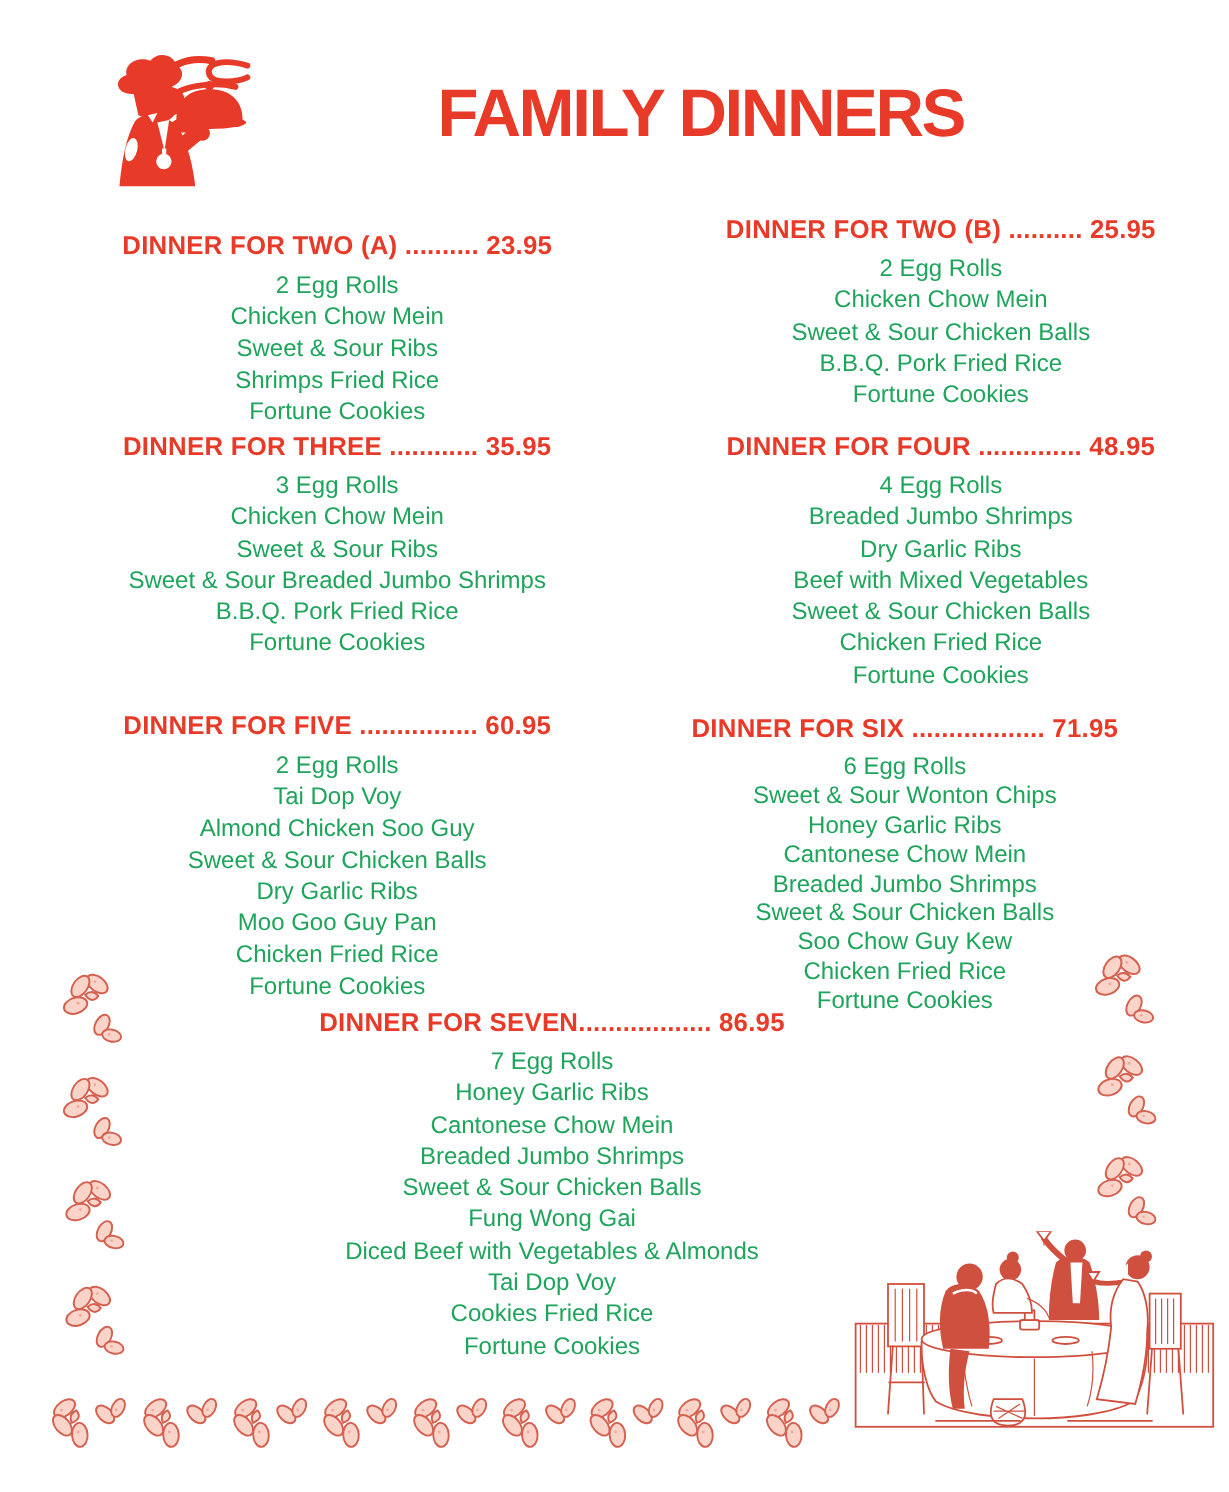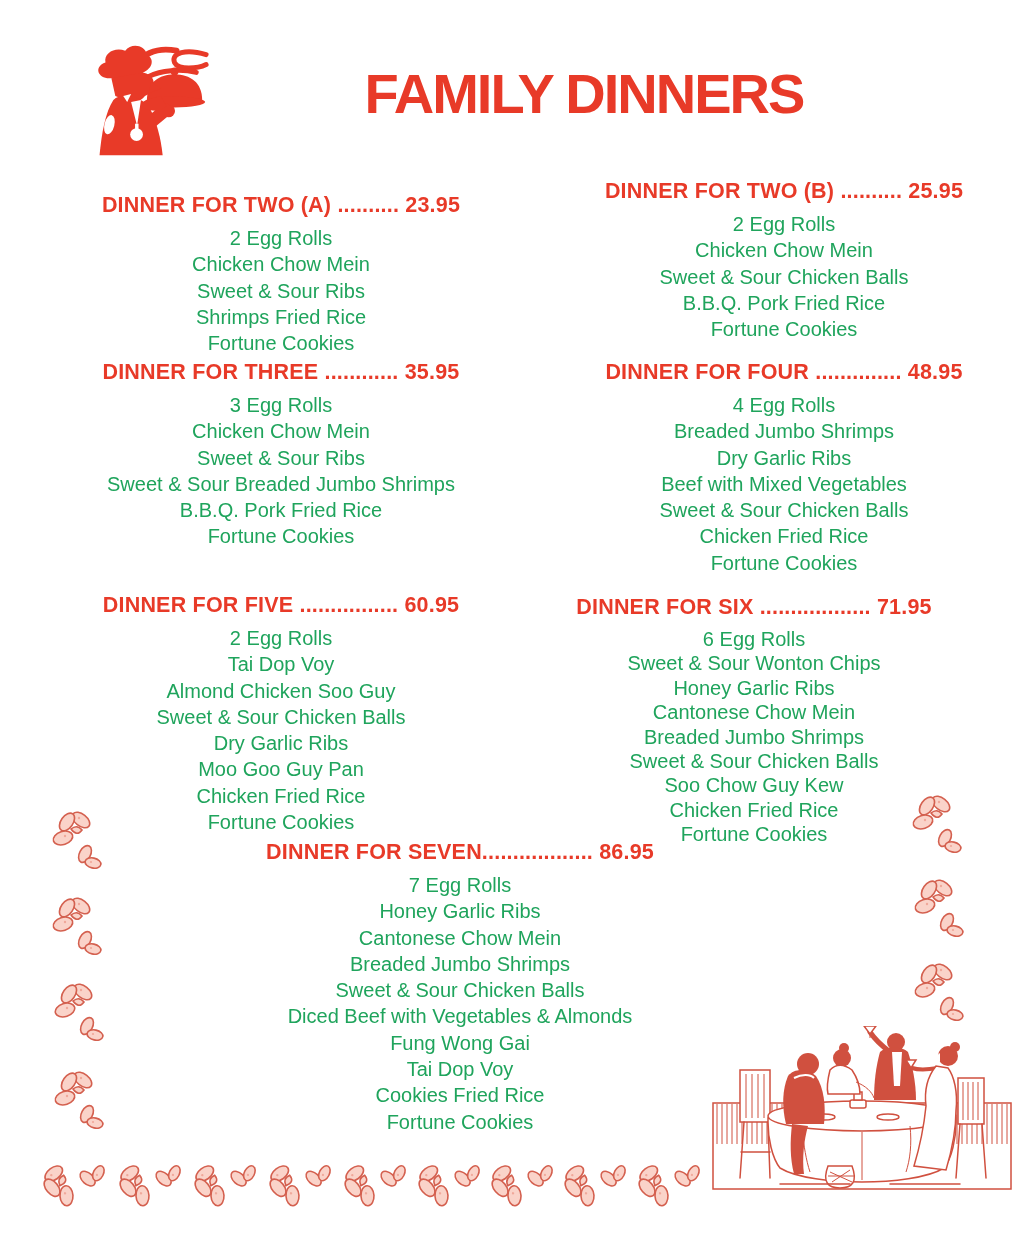--- a/index.html
+++ b/index.html
@@ -151,22 +151,22 @@
       <div class="item">Chicken Fried Rice</div>
       <div class="item">Fortune Cookies</div>
     </section>
     <section class="section sec-seven">
       <h2 class="sec-header">DINNER FOR SEVEN.................. 86.95</h2>
       <div class="item">7 Egg Rolls</div>
       <div class="item">Honey Garlic Ribs</div>
       <div class="item">Cantonese Chow Mein</div>
       <div class="item">Breaded Jumbo Shrimps</div>
       <div class="item">Sweet &amp; Sour Chicken Balls</div>
+      <div class="item">Fung Wong Gai</div>
       <div class="item">Diced Beef with Vegetables &amp; Almonds</div>
-      <div class="item">Fung Wong Gai</div>
       <div class="item">Tai Dop Voy</div>
       <div class="item">Cookies Fried Rice</div>
       <div class="item">Fortune Cookies</div>
     </section>
   </main>
 
 <svg class="cookie" style="left:50px;top:808px" viewBox="0 0 52 66">
     <use href="#cookieCluster"></use>
   </svg>
 <svg class="cookie" style="left:50px;top:894px" viewBox="0 0 52 66">

